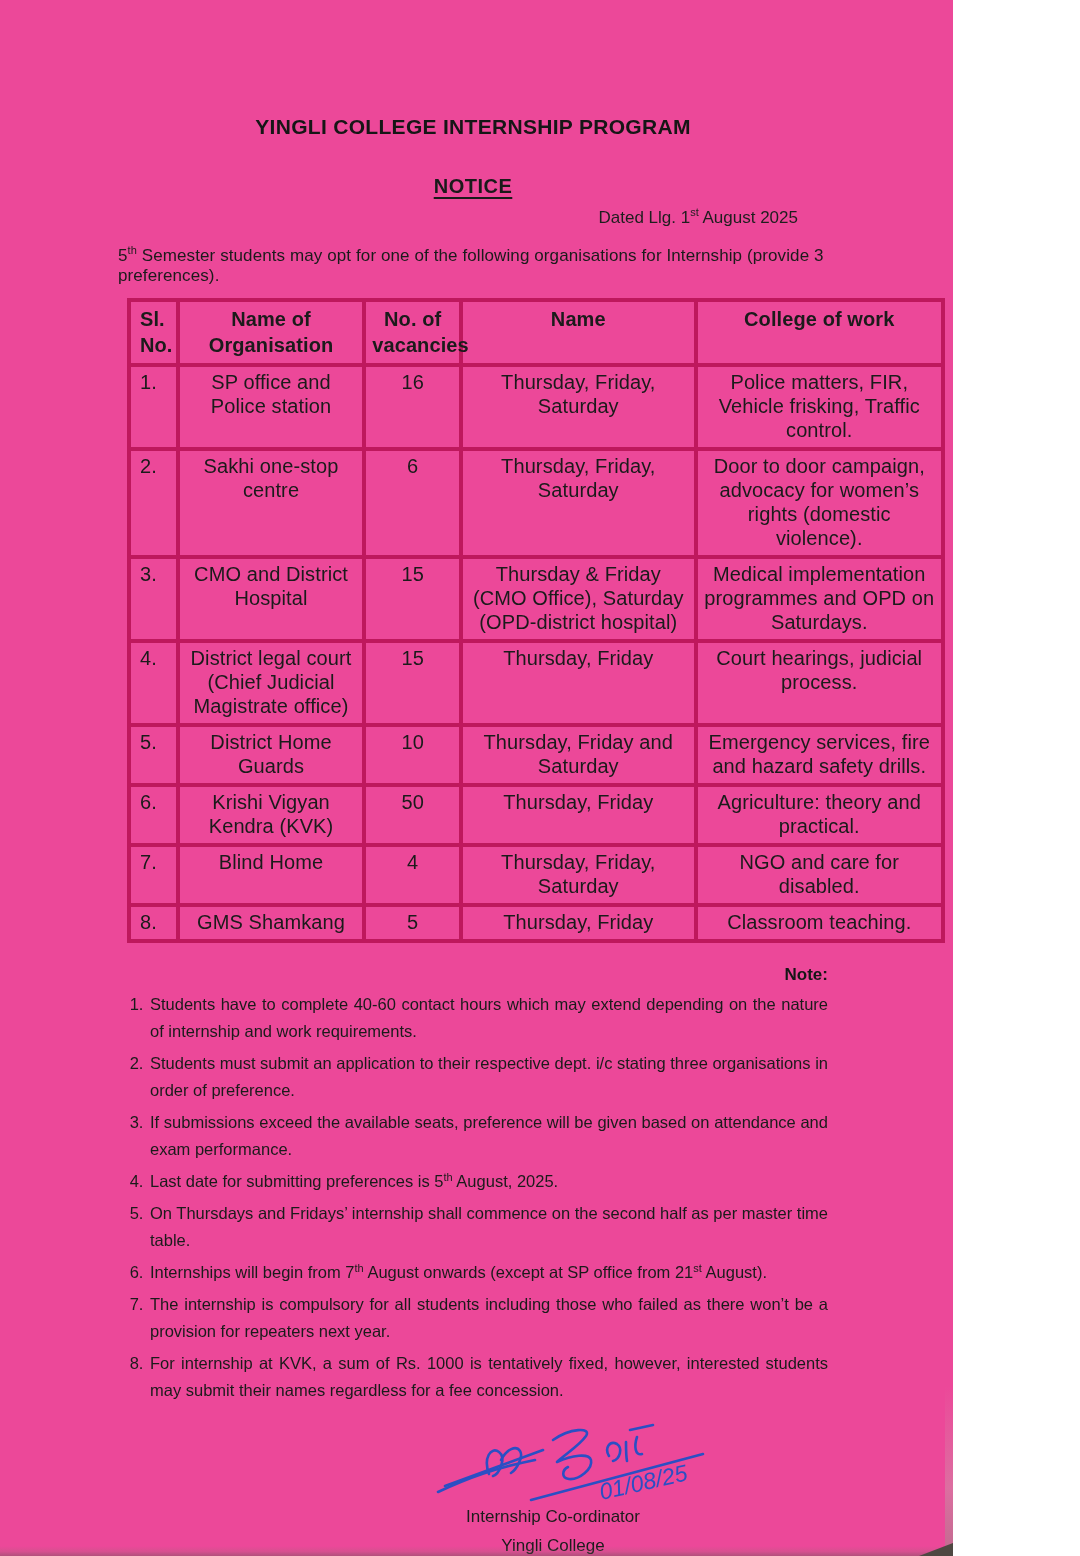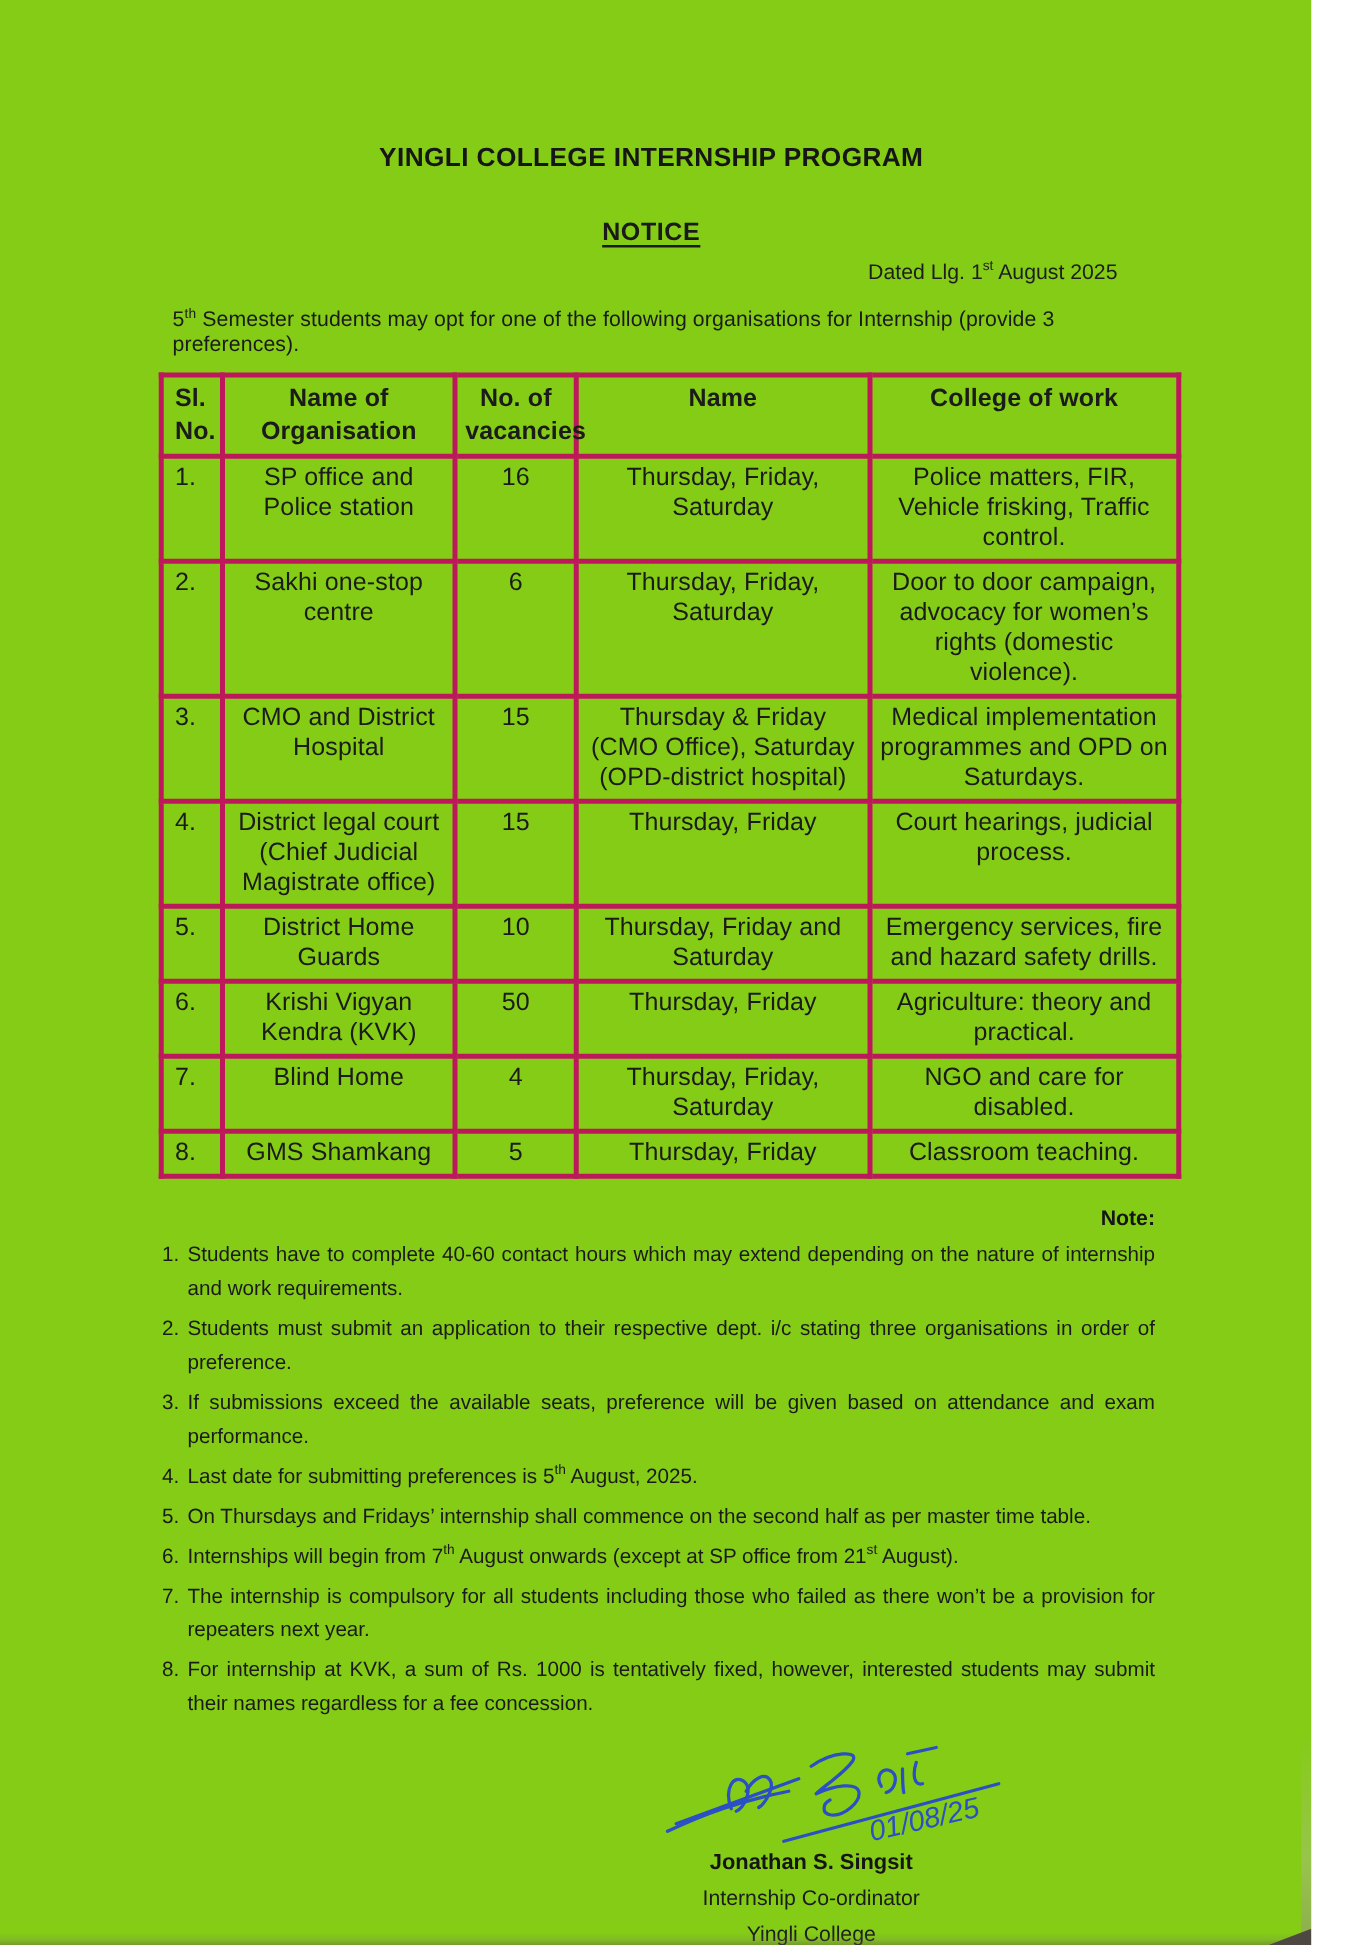--- a/index.html
+++ b/index.html
@@ -4,23 +4,23 @@
 <style>
   * { margin: 0; padding: 0; box-sizing: border-box; }
   html, body { background: #ffffff; }
   body {
     font-family: "Liberation Sans", sans-serif;
     color: #1c1c1c;
     width: 1080px;
   }
   .page {
     position: relative;
-    width: 1049px;
+    width: 953px;
     height: 1556px;
-    background: #84cc16;
+    background: #ec4899;
     overflow: hidden;
   }
   .content {
     padding: 108px 125px 0 118px;
   }
   .title-block { text-align: center; }
   .title-line {
     font-weight: 700;
     font-size: 21px;
     line-height: 37px;
@@ -42,21 +42,20 @@
     text-align: right;
     font-size: 17px;
     padding-right: 30px;
     color: #1e1e1e;
   }
   .intro-line {
     margin-top: 18px;
     font-size: 17px;
     color: #1b1b1b;
     letter-spacing: 0.1px;
-    margin-left: 20px;
   }
   sup { font-size: 11px; vertical-align: super; line-height: 0; }
 
   table.org-table {
     margin-top: 12px;
     margin-left: 9px;
     width: 818px;
     border-collapse: collapse;
     table-layout: fixed;
   }
@@ -256,21 +255,20 @@
           <path d="M118,44 C124,33 133,29 137,35 C141,41 133,54 128,57"></path>
           <path d="M170,24 C187,12 209,11 203,20 C196,30 181,39 174,46 C189,39 206,37 208,44 C210,53 196,64 186,63 C178,62 179,54 185,51"></path>
           <path d="M226,40 C221,32 227,24 234,28 C240,32 237,43 230,45"></path>
           <path d="M243,26 C243,32 243,40 244,45"></path>
           <path d="M254,21 C251,30 252,40 259,38"></path>
           <path d="M247,14 L270,9"></path>
           <path d="M148,84 L320,38"></path>
         </g>
         <text x="262" y="74" font-size="23" font-style="italic" font-family="Liberation Sans, sans-serif" text-anchor="middle" transform="rotate(-13 262 74)" fill="#2b4fc4">01/08/25</text>
       </svg>
-      <div class="sig-name">Jonathan S. Singsit</div>
       <div class="sig-role">Internship Co-ordinator</div>
       <div class="sig-org">Yingli College</div>
     </div>
 
   </div>
 
   <div class="scan-edge-right"></div>
   <div class="scan-edge-bottom"></div>
   <div class="scan-corner"></div>
 </div>

